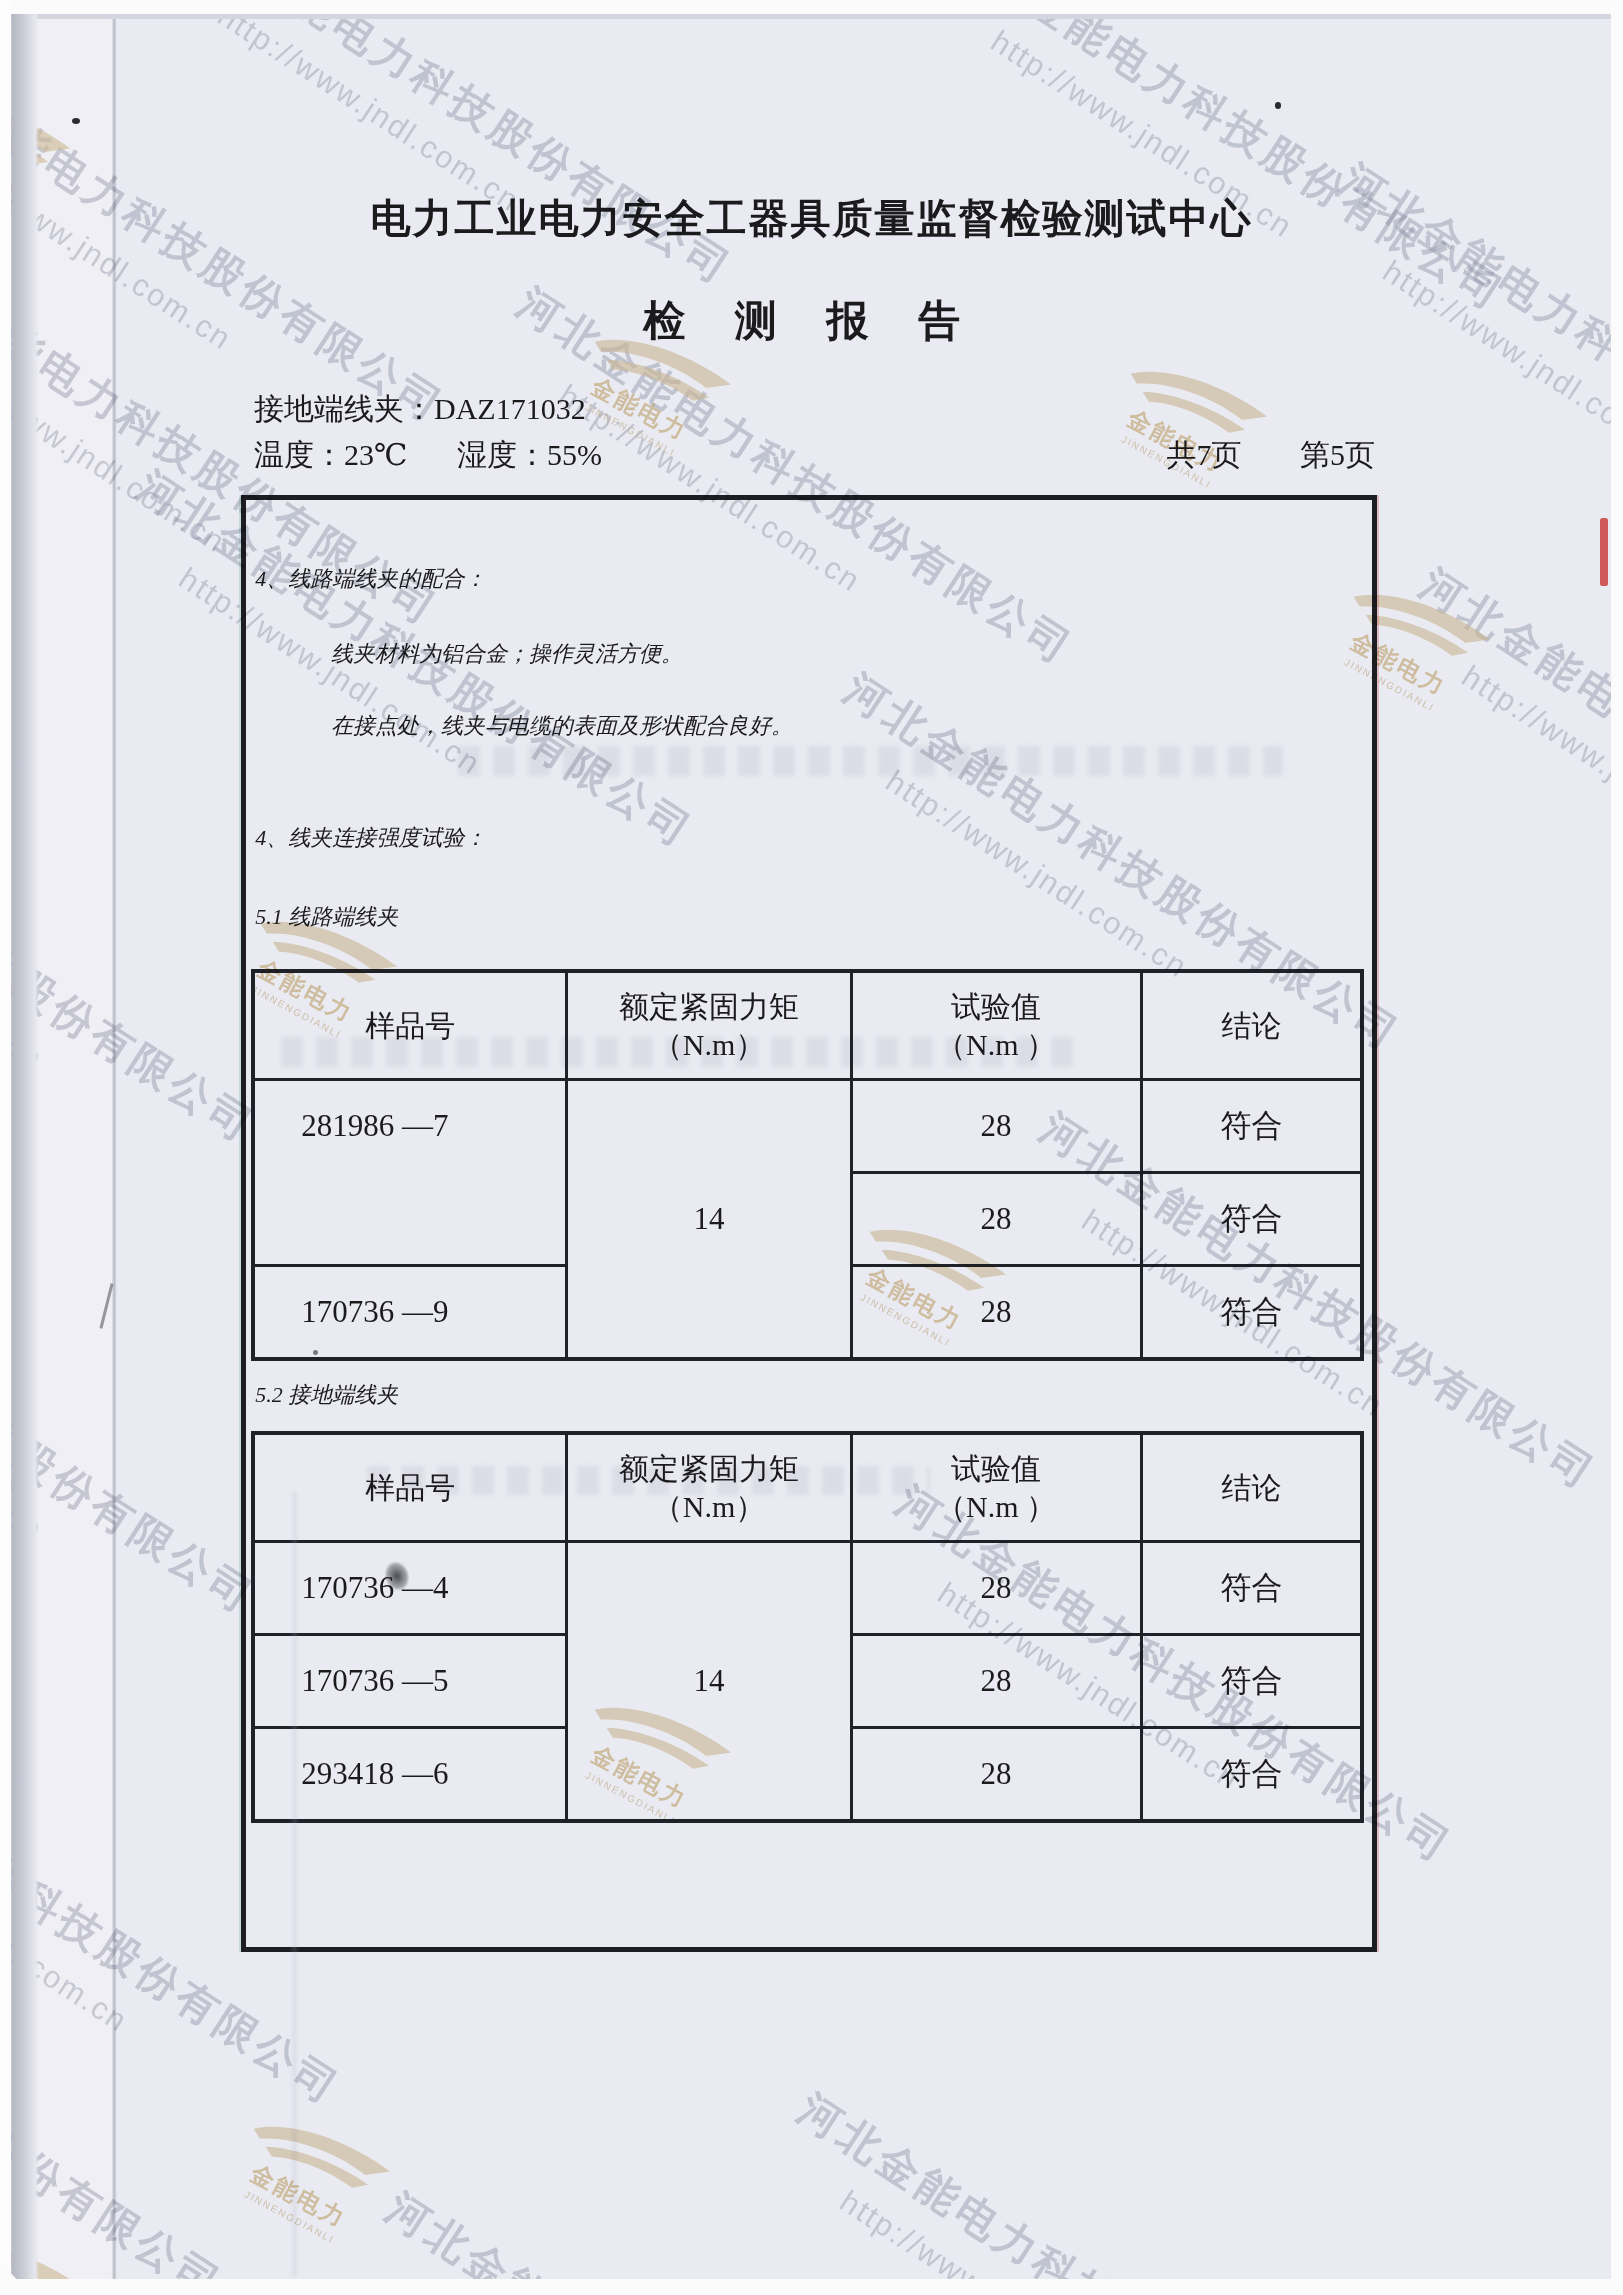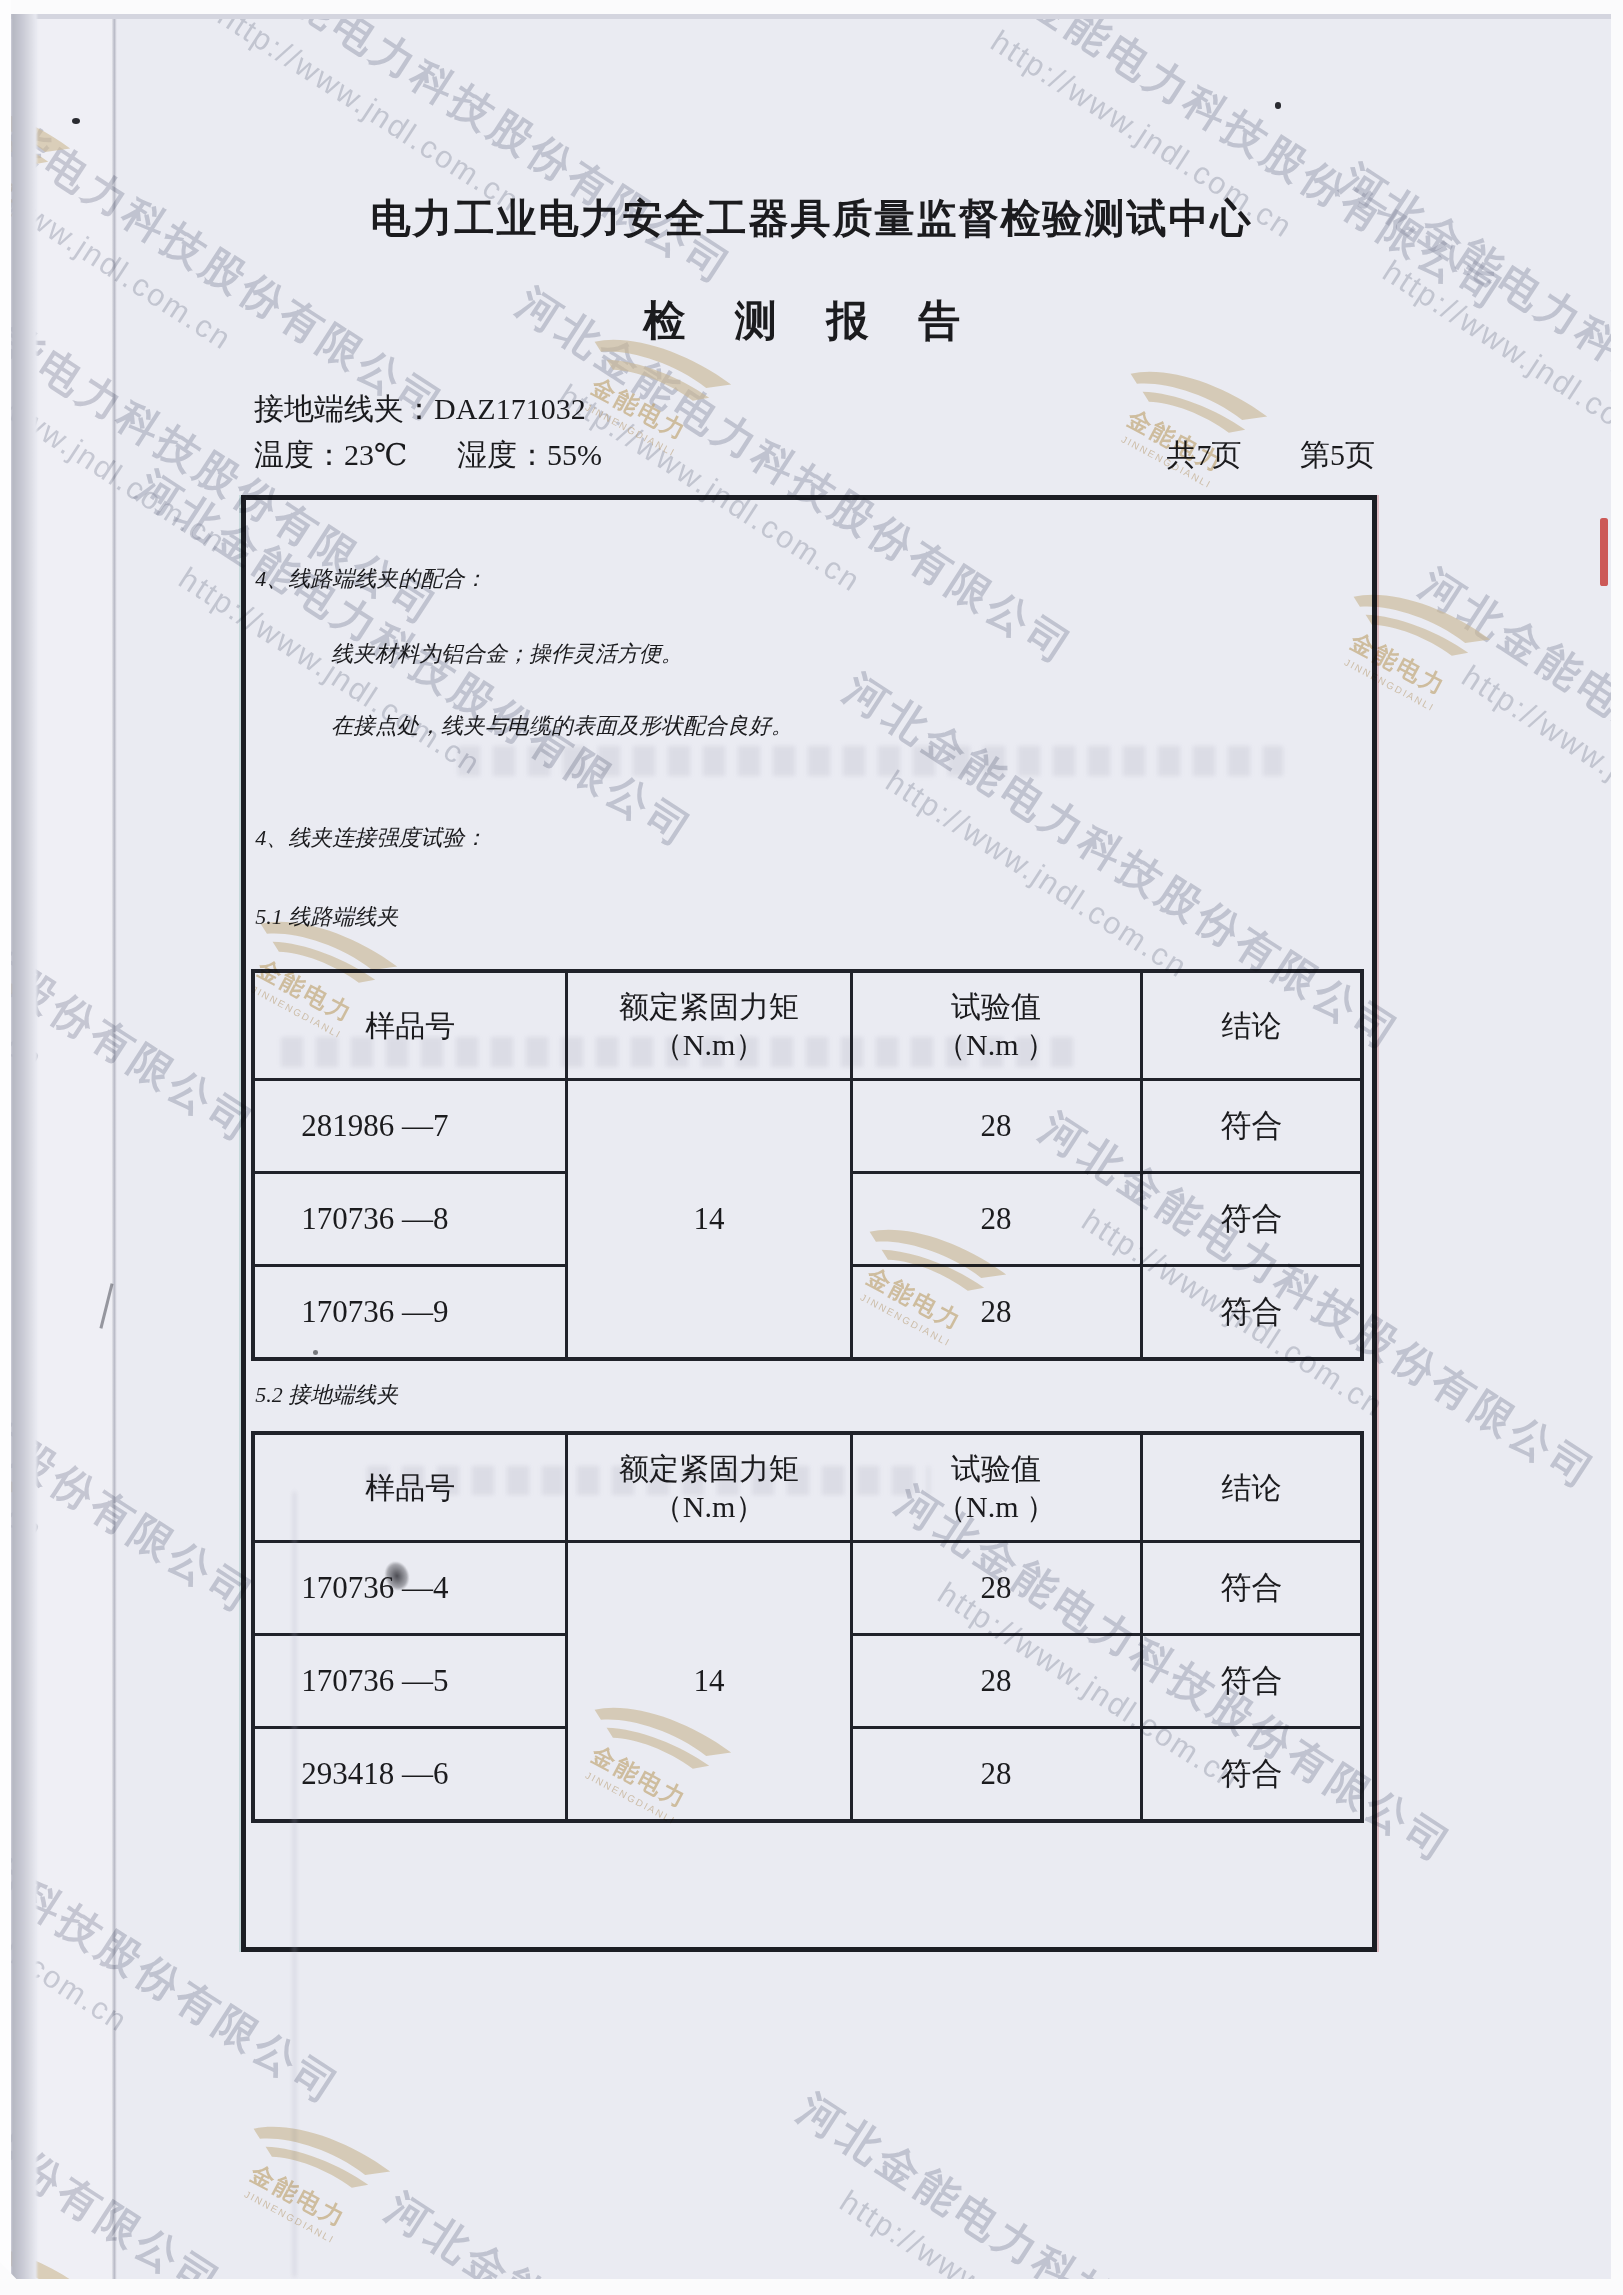--- a/index.html
+++ b/index.html
@@ -124,21 +124,20 @@
         <span>试验值</span>
         <span>（N.m ）</span>
       </div>
       <div class="c hdr bl">结论</div>
 
       <div class="c bt sample">281986 —7</div>
       <div class="c bt bl torque">14</div>
       <div class="c bt bl">28</div>
       <div class="c bt bl">符合</div>
 
-      <div class="c bt sample">170736 —8</div>
       <div class="c bt bl" style="grid-column:3/4;">28</div>
       <div class="c bt bl">符合</div>
 
       <div class="c bt sample">170736 —9</div>
       <div class="c bt bl" style="grid-column:3/4;">28</div>
       <div class="c bt bl">符合</div>
     </div>
 
     <div class="sec-text" style="left:9.2px;top:880px;">5.2 接地端线夹</div>
 

